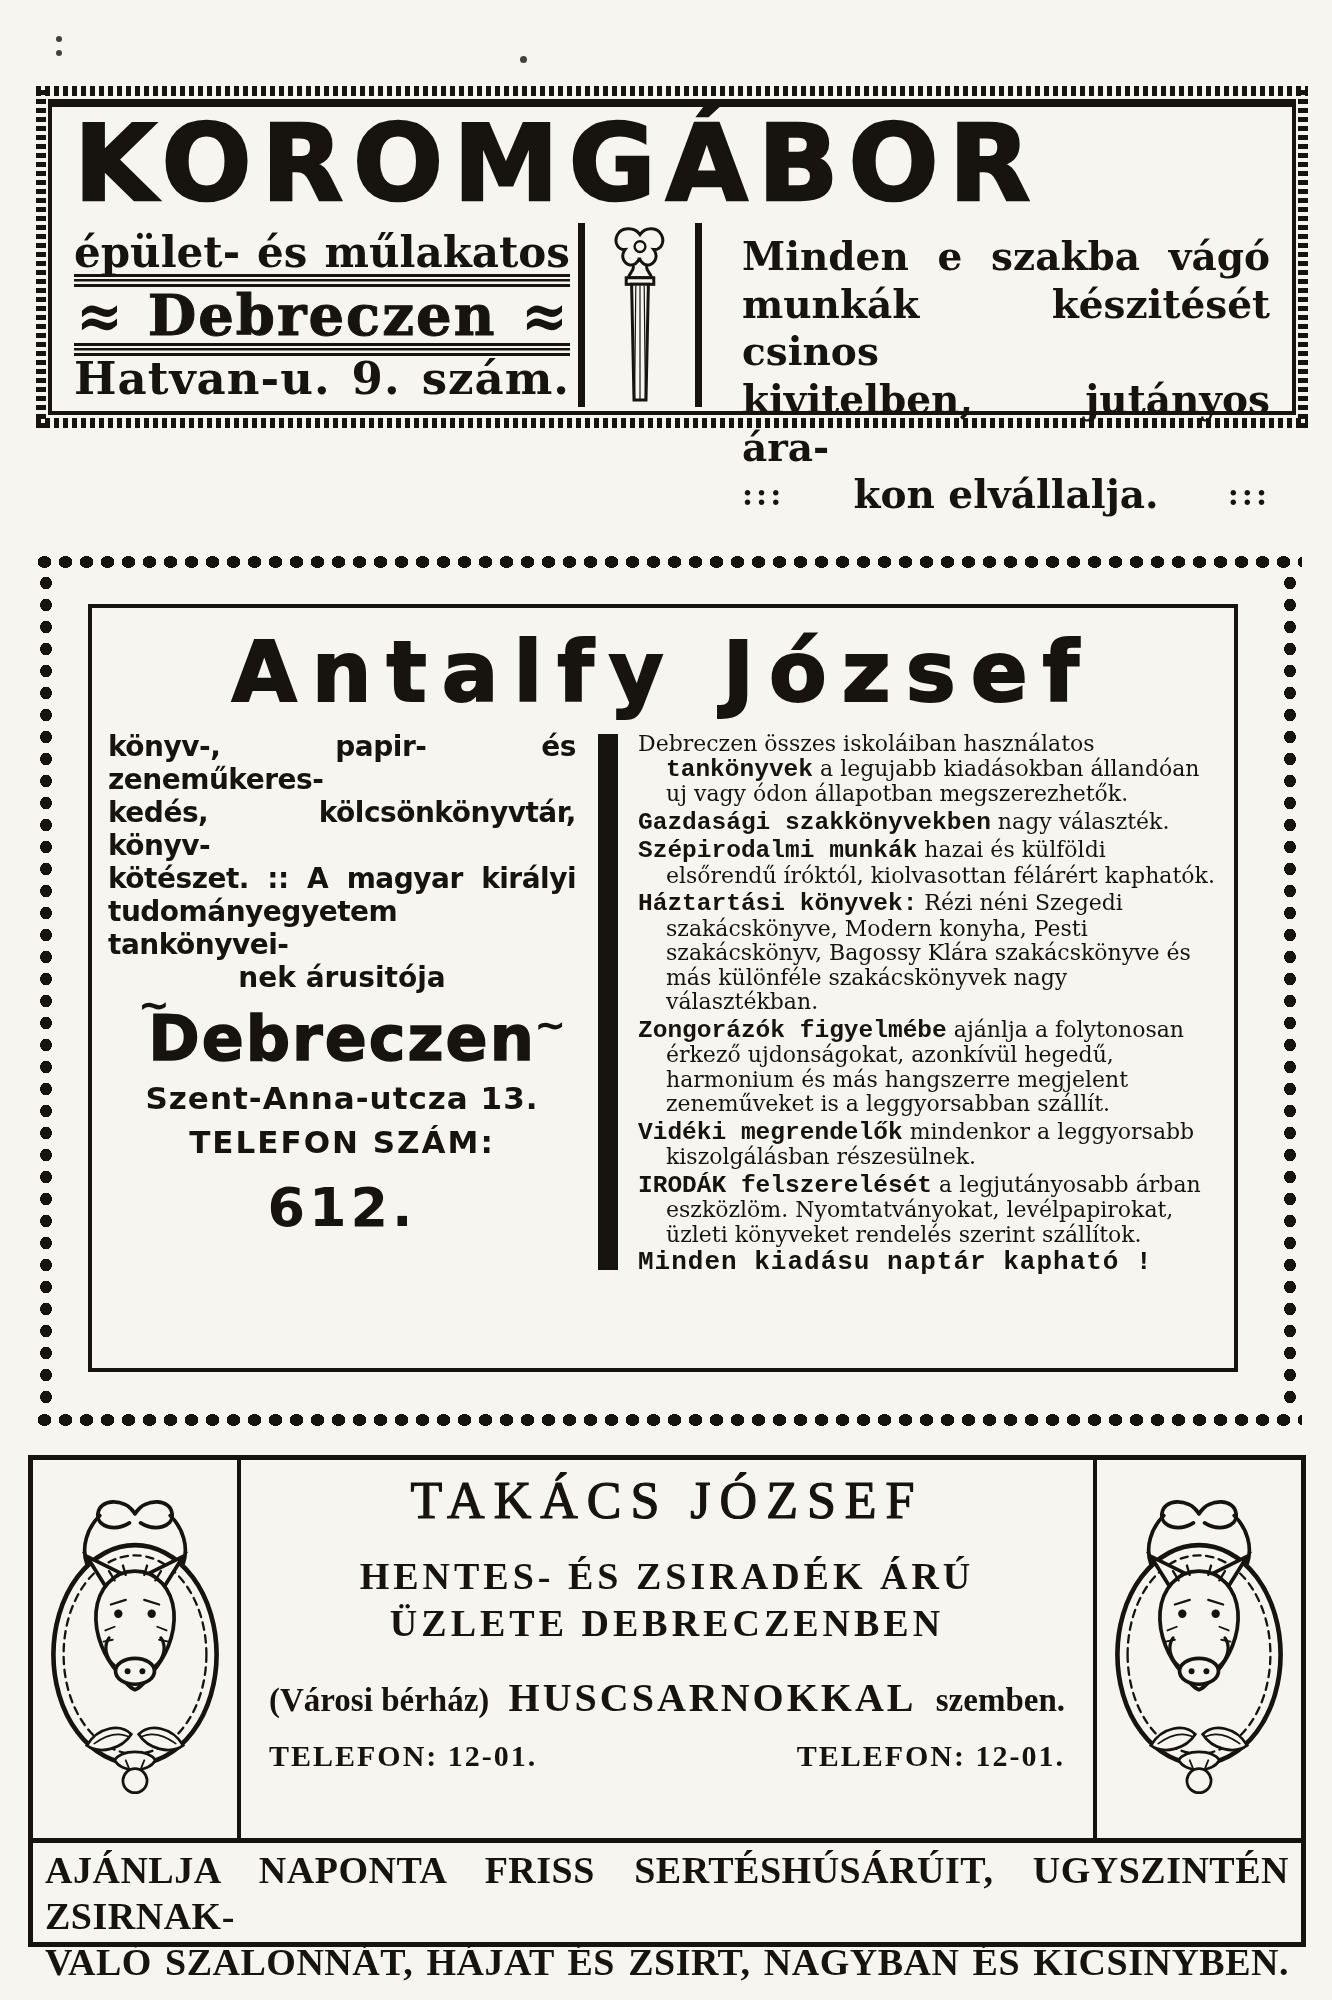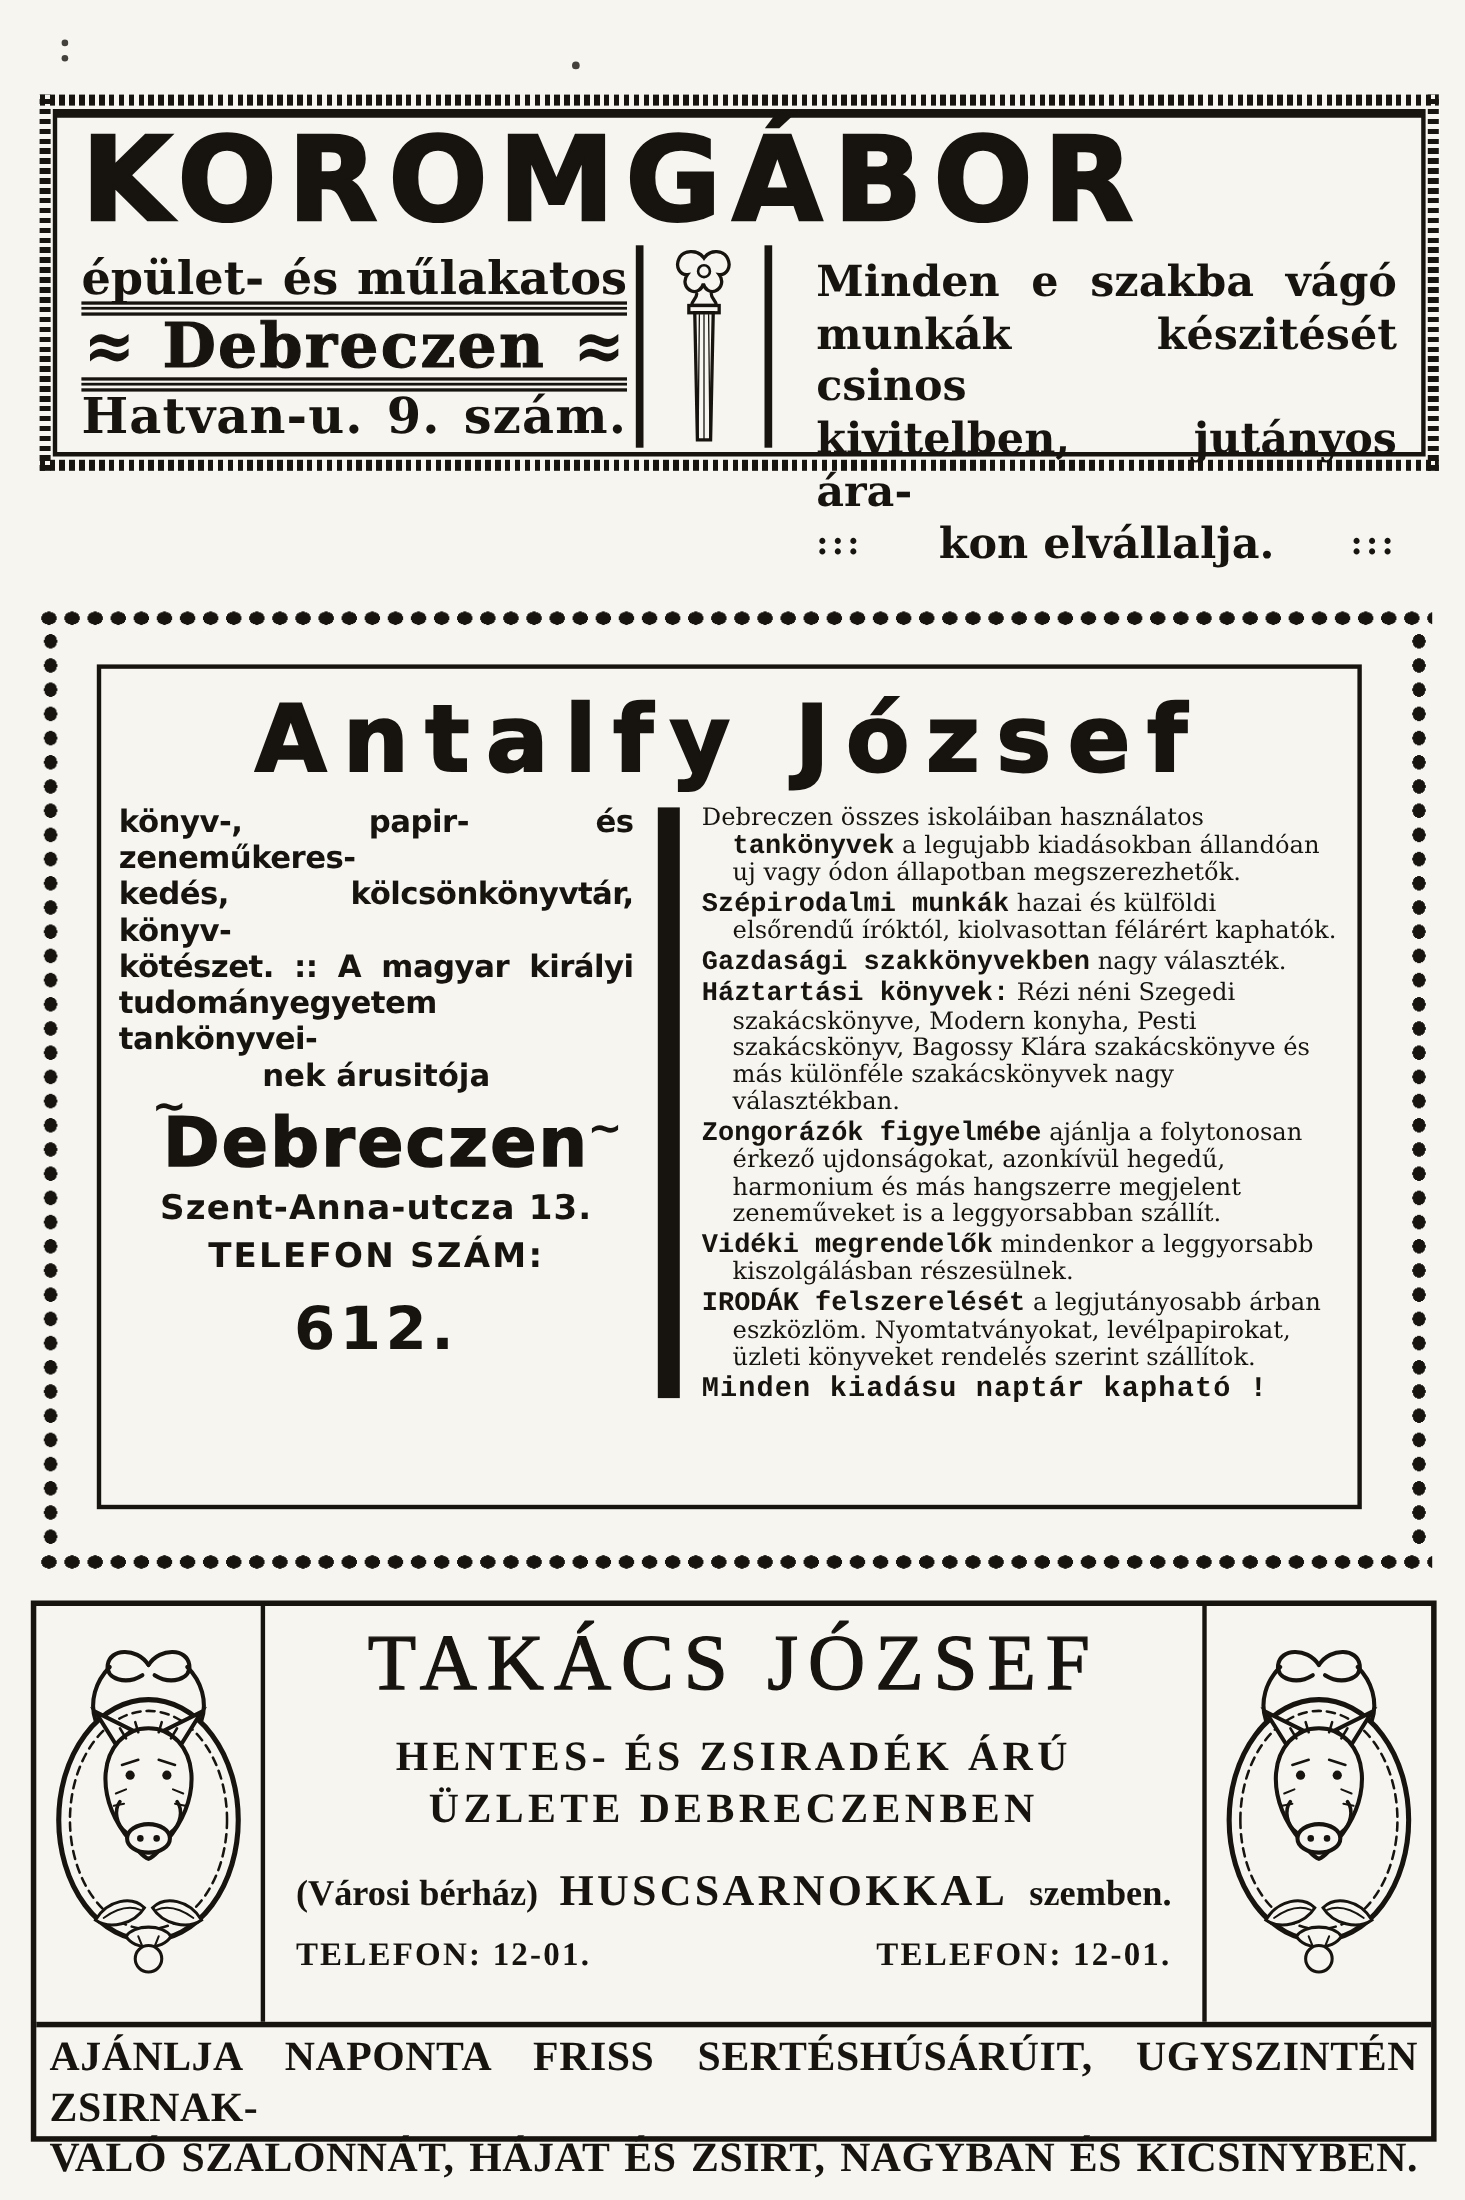--- a/index.html
+++ b/index.html
@@ -65,21 +65,21 @@
   .para.last .ps{font-size:26px; letter-spacing:1px;}
 
   
   #ad-takacs{position:absolute; left:28px; top:1455px; width:1278px; height:492px; border:5px solid var(--ink);}
   .t-top{display:flex; height:378px;}
   .t-panel{width:208px; flex:none; display:flex; align-items:center; justify-content:center; overflow:hidden;}
   .t-panel.left{border-right:4px solid var(--ink);}
   .t-panel.right{border-left:4px solid var(--ink);}
   .t-panel svg{height:352px;}
   .t-center{flex:1; display:flex; flex-direction:column; padding:14px 26px 6px; font-family:"Liberation Serif", serif;}
-  .t-title{font-size:72px; line-height:1.05; letter-spacing:9px; text-align:center; -webkit-text-stroke:1.2px var(--ink);}
+  .t-title{font-size:52px; line-height:1.05; letter-spacing:9px; text-align:center; -webkit-text-stroke:1.2px var(--ink);}
   .t-sub1{font-weight:bold; font-size:38px; line-height:1.25; text-align:center; letter-spacing:4px; margin-top:24px;}
   .t-sub2{font-weight:bold; font-size:38px; line-height:1.25; text-align:center; letter-spacing:4px;}
   .t-loc{display:flex; justify-content:space-between; align-items:baseline; margin-top:26px; font-weight:bold; font-size:33px; padding:0 2px;}
   .t-loc-strong{font-size:40px; letter-spacing:3px;}
   .t-tels{display:flex; justify-content:space-between; margin-top:18px; font-weight:bold; font-size:30px; letter-spacing:2px; padding:0 2px;}
   .t-bottom{border-top:5px solid var(--ink); font-family:"Liberation Serif", serif; font-weight:bold; font-size:38px; line-height:46px; white-space:pre-line; text-align:justify; text-align-last:justify; padding:4px 12px 6px; letter-spacing:0.5px;}
 </style>
 </head>
 <body>
 
@@ -187,22 +187,22 @@
           <span class="a-city">Debreczen</span>
           <span class="a-wave r">∼</span>
         </div>
         <div class="a-street">Szent-Anna-utcza 13.</div>
         <div class="a-phl">TELEFON SZÁM:</div>
         <div class="a-phn">612.</div>
       </div>
       <div class="a-bar"></div>
       <div class="a-right">
         <p class="para"><span>Debreczen összes iskoláiban használatos </span><b class="ps">tankönyvek</b><span> a legujabb kiadásokban állandóan uj vagy ódon állapotban megszerezhetők.</span></p>
+        <p class="para"><span></span><b class="ps">Gazdasági szakkönyvekben</b><span> nagy választék.</span></p>
         <p class="para"><span></span><b class="ps">Szépirodalmi munkák</b><span> hazai és külföldi elsőrendű íróktól, kiolvasottan félárért kaphatók.</span></p>
-        <p class="para"><span></span><b class="ps">Gazdasági szakkönyvekben</b><span> nagy választék.</span></p>
         <p class="para"><span></span><b class="ps">Háztartási könyvek:</b><span> Rézi néni Szegedi szakácskönyve, Modern konyha, Pesti szakácskönyv, Bagossy Klára szakácskönyve és más különféle szakácskönyvek nagy választékban.</span></p>
         <p class="para"><span></span><b class="ps">Zongorázók figyelmébe</b><span> ajánlja a folytonosan érkező ujdonságokat, azonkívül hegedű, harmonium és más hangszerre megjelent zeneműveket is a leggyorsabban szállít.</span></p>
         <p class="para"><span></span><b class="ps">Vidéki megrendelők</b><span> mindenkor a leggyorsabb kiszolgálásban részesülnek.</span></p>
         <p class="para"><span></span><b class="ps">IRODÁK felszerelését</b><span> a legjutányosabb árban eszközlöm. Nyomtatványokat, levélpapirokat, üzleti könyveket rendelés szerint szállítok.</span></p>
         <p class="para last"><span></span><b class="ps">Minden kiadásu naptár kapható !</b><span></span></p>
       </div>
     </div>
   </div>
 </section>
 

